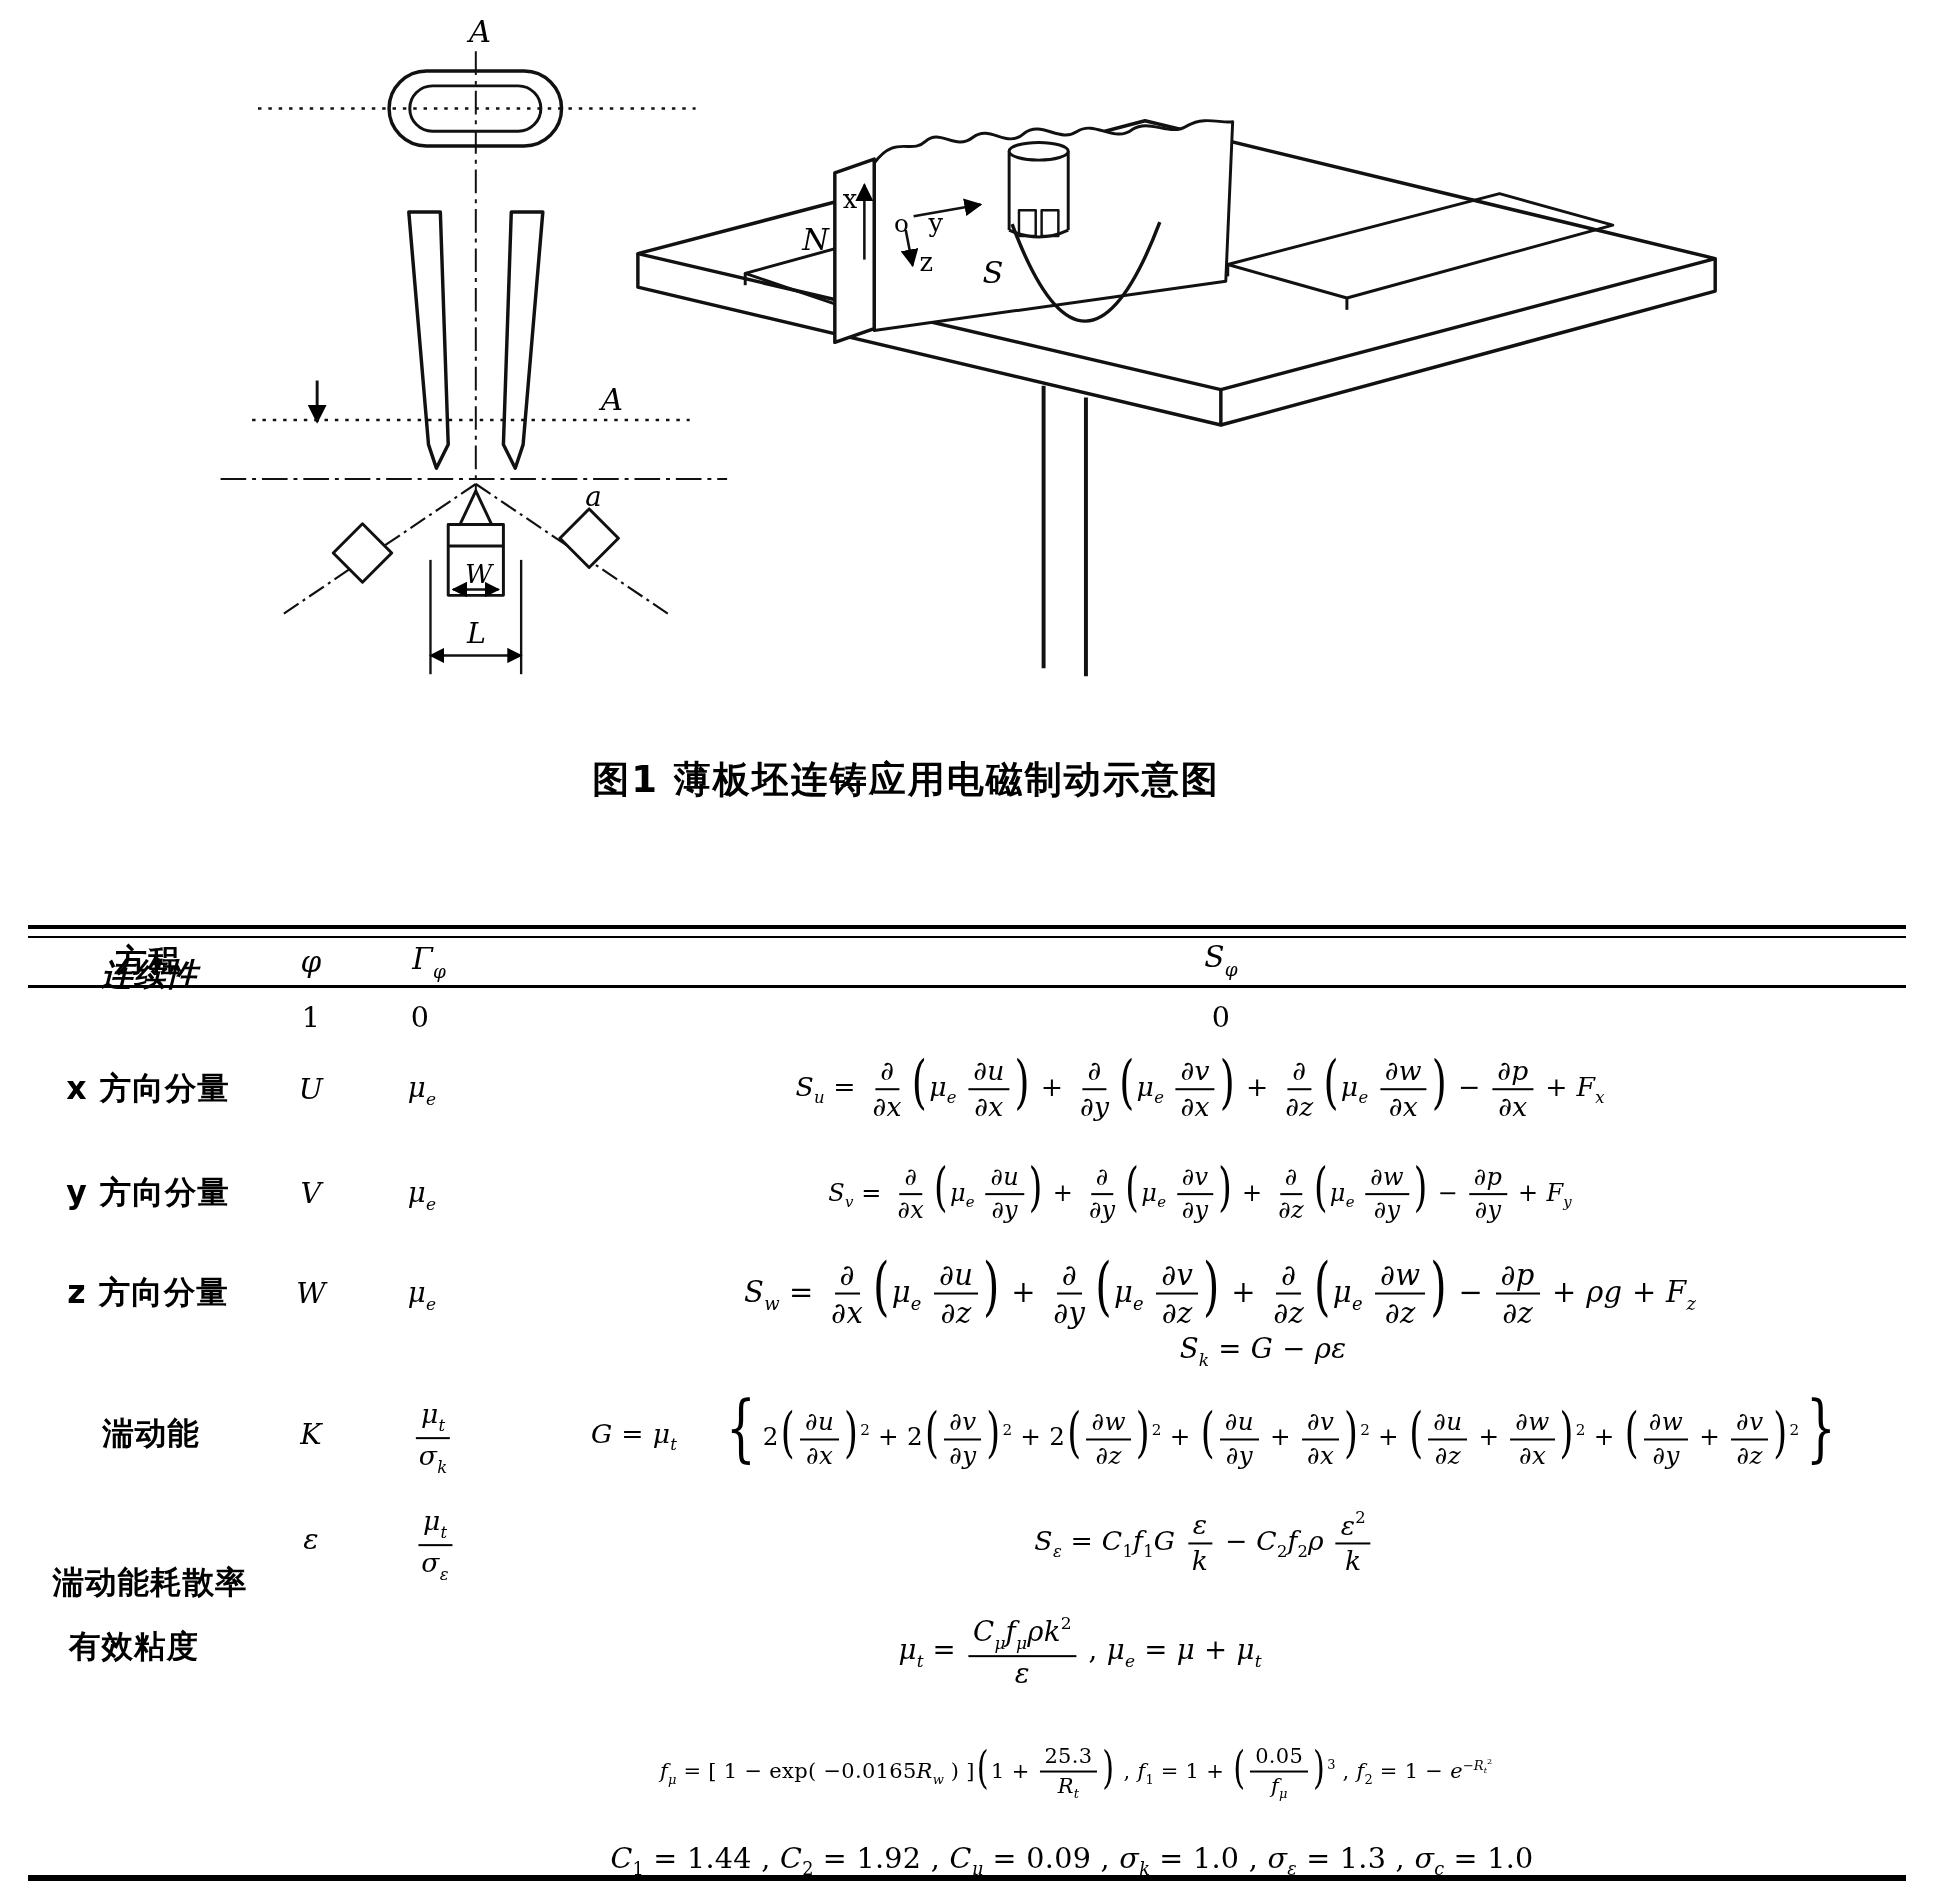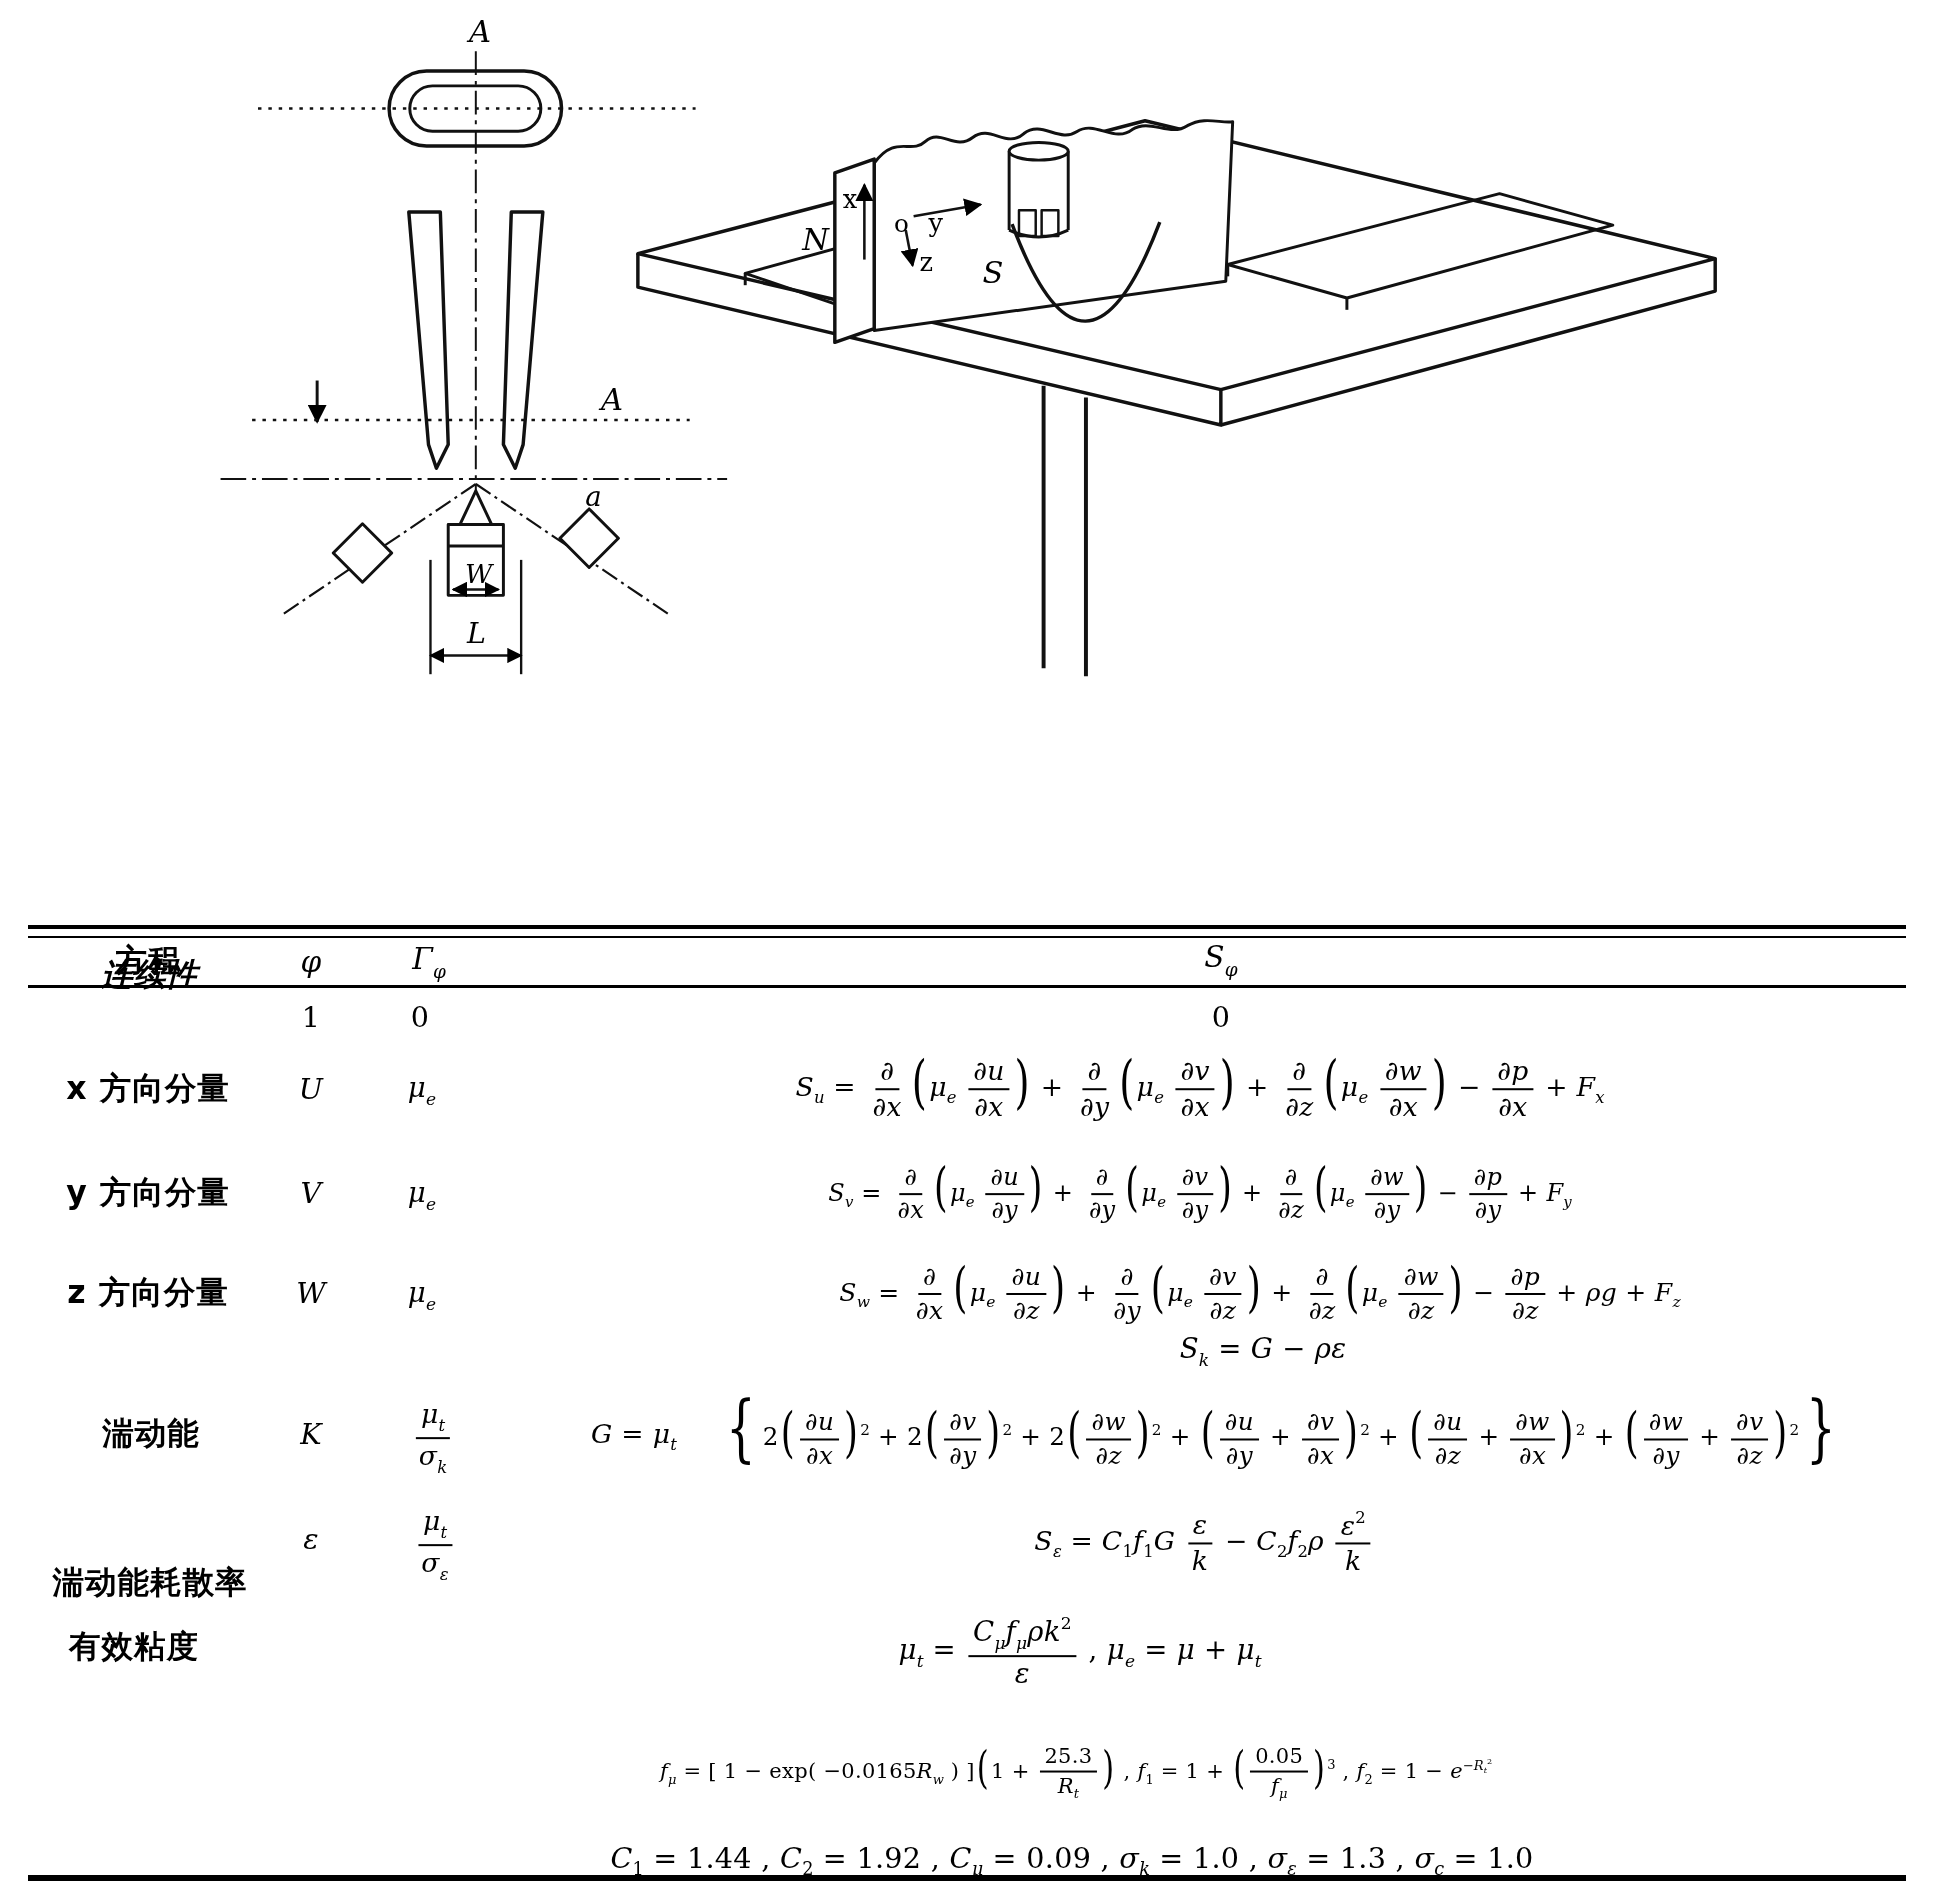--- a/index.html
+++ b/index.html
@@ -125,20 +125,21 @@
       <line x1="280" y1="138" x2="287" y2="174" stroke-width="2.6" marker-end="url(#ar2)"></line>
     </g>
     <text class="it" x="175" y="158" font-size="31">N</text>
     <text class="it" x="358" y="192" font-size="31">S</text>
     <text x="216" y="116" font-size="26">x</text>
     <text x="268" y="140" font-size="25">o</text>
     <text x="303" y="140" font-size="26">y</text>
     <text x="294" y="180" font-size="26">z</text>
   </svg>
 
+  <div class="c cn caption" style="left:906px;top:780px;">图1  薄板坯连铸应用电磁制动示意图</div>
 
   <div class="hr" style="top:925px;height:3.9px;"></div>
   <div class="hr" style="top:936px;height:2px;"></div>
   <div class="hr" style="top:985px;height:3px;"></div>
   <div class="hr" style="top:1875px;height:5.9px;"></div>
 
   <div class="c cn rlabel" style="left:148px;top:961px;">方程</div>
   <div class="c formula" style="left:311px;top:962px;font-size:29.6px;"><span class="mi">φ</span></div>
   <div class="c formula" style="left:429px;top:962px;font-size:29.6px;"><span class="mi">Γ</span><span class="msub mi">φ</span></div>
   <div class="c formula" style="left:1221px;top:960px;font-size:29.6px;"><span class="mi">S</span><span class="msub mi">φ</span></div>
@@ -196,21 +197,21 @@
         <span class="mnum"><span class="mi">∂w</span></span>
         <span class="mden"><span class="mi">∂y</span></span>
       </span><span class="mbig">)</span><span class="mu"> − </span><span class="mfrac">
         <span class="mnum"><span class="mi">∂p</span></span>
         <span class="mden"><span class="mi">∂y</span></span>
       </span><span class="mu"> + </span><span class="mi">F</span><span class="msub mi">y</span></div>
 
   <div class="c cn rlabel" style="left:148px;top:1293px;">z 方向分量</div>
   <div class="c formula" style="left:311px;top:1293px;font-size:28.6px;"><span class="mi">W</span></div>
   <div class="c formula" style="left:422px;top:1295px;font-size:27.6px;"><span class="mi">μ</span><span class="msub mi">e</span></div>
-  <div class="c formula" style="left:1220px;top:1294px;font-size:25px;margin-left:40px;"><span class="mi">S</span><span class="msub mi">w</span><span class="mu"> = </span><span class="mfrac">
+  <div class="c formula" style="left:1220px;top:1294px;font-size:29px;"><span class="mi">S</span><span class="msub mi">w</span><span class="mu"> = </span><span class="mfrac">
         <span class="mnum"><span class="mi">∂</span></span>
         <span class="mden"><span class="mi">∂x</span></span>
       </span><span class="mbig">(</span><span class="mi">μ</span><span class="msub mi">e</span><span class="mu"> </span><span class="mfrac">
         <span class="mnum"><span class="mi">∂u</span></span>
         <span class="mden"><span class="mi">∂z</span></span>
       </span><span class="mbig">)</span><span class="mu"> + </span><span class="mfrac">
         <span class="mnum"><span class="mi">∂</span></span>
         <span class="mden"><span class="mi">∂y</span></span>
       </span><span class="mbig">(</span><span class="mi">μ</span><span class="msub mi">e</span><span class="mu"> </span><span class="mfrac">
         <span class="mnum"><span class="mi">∂v</span></span>

